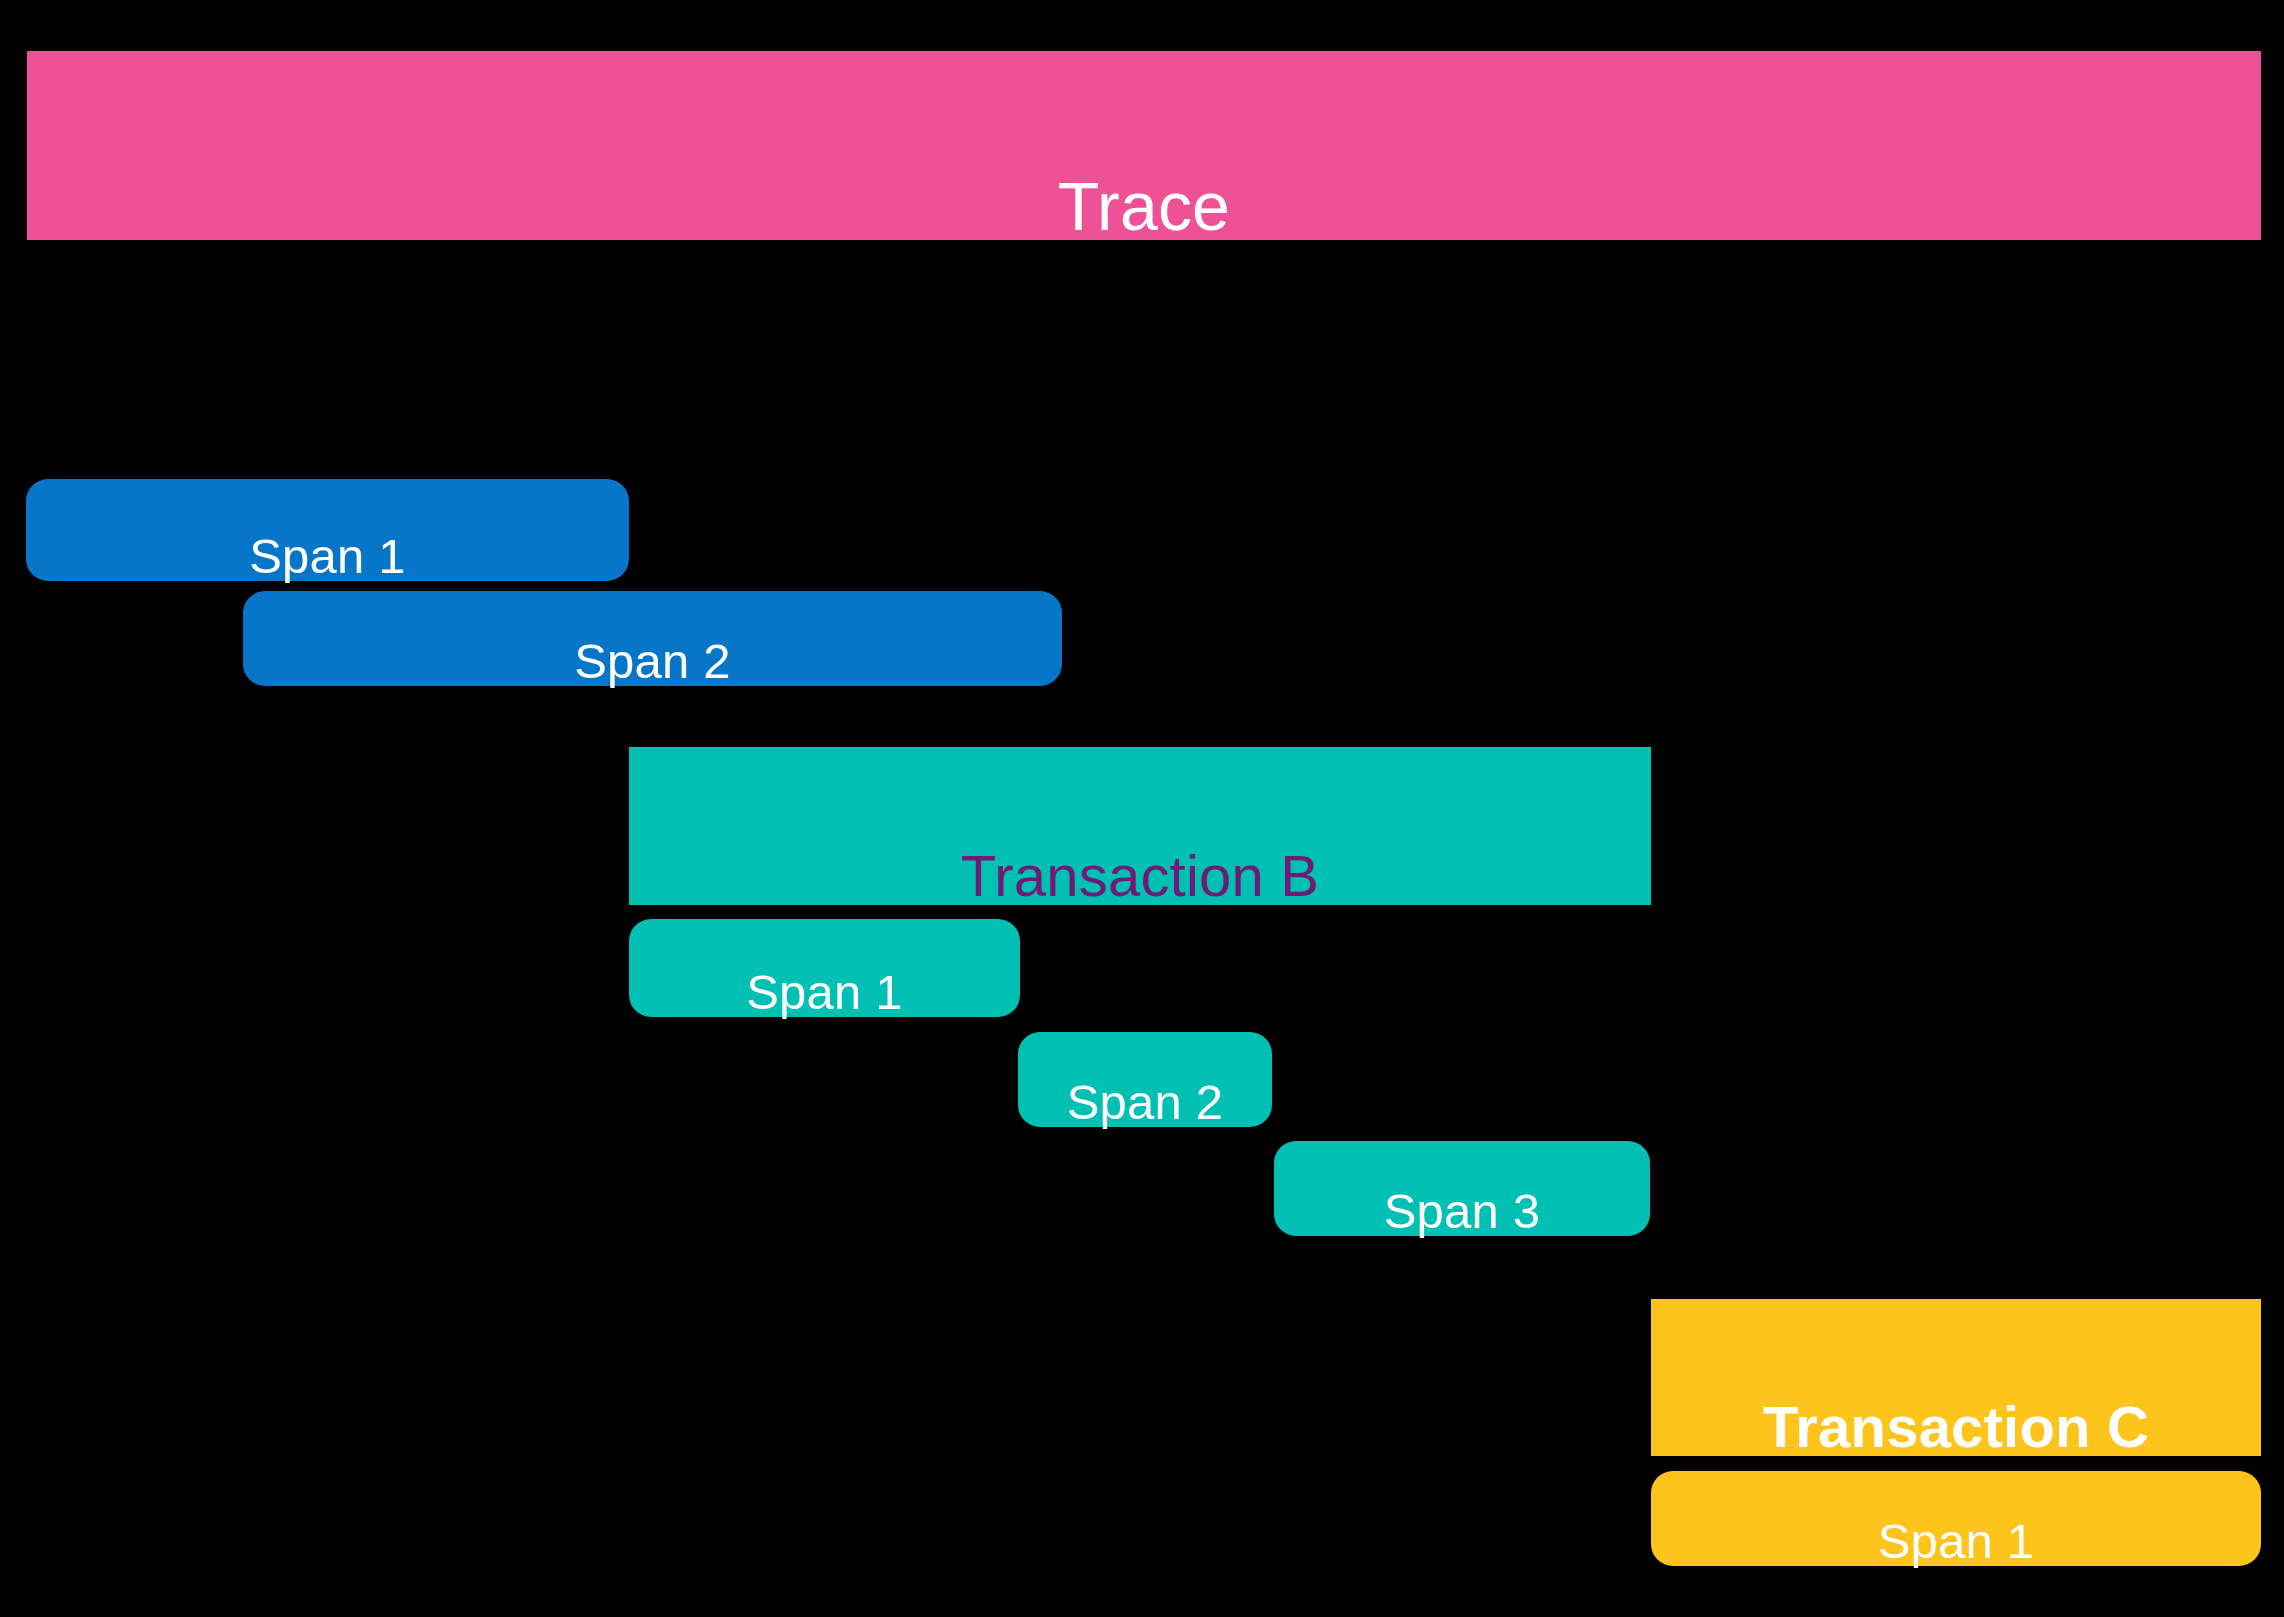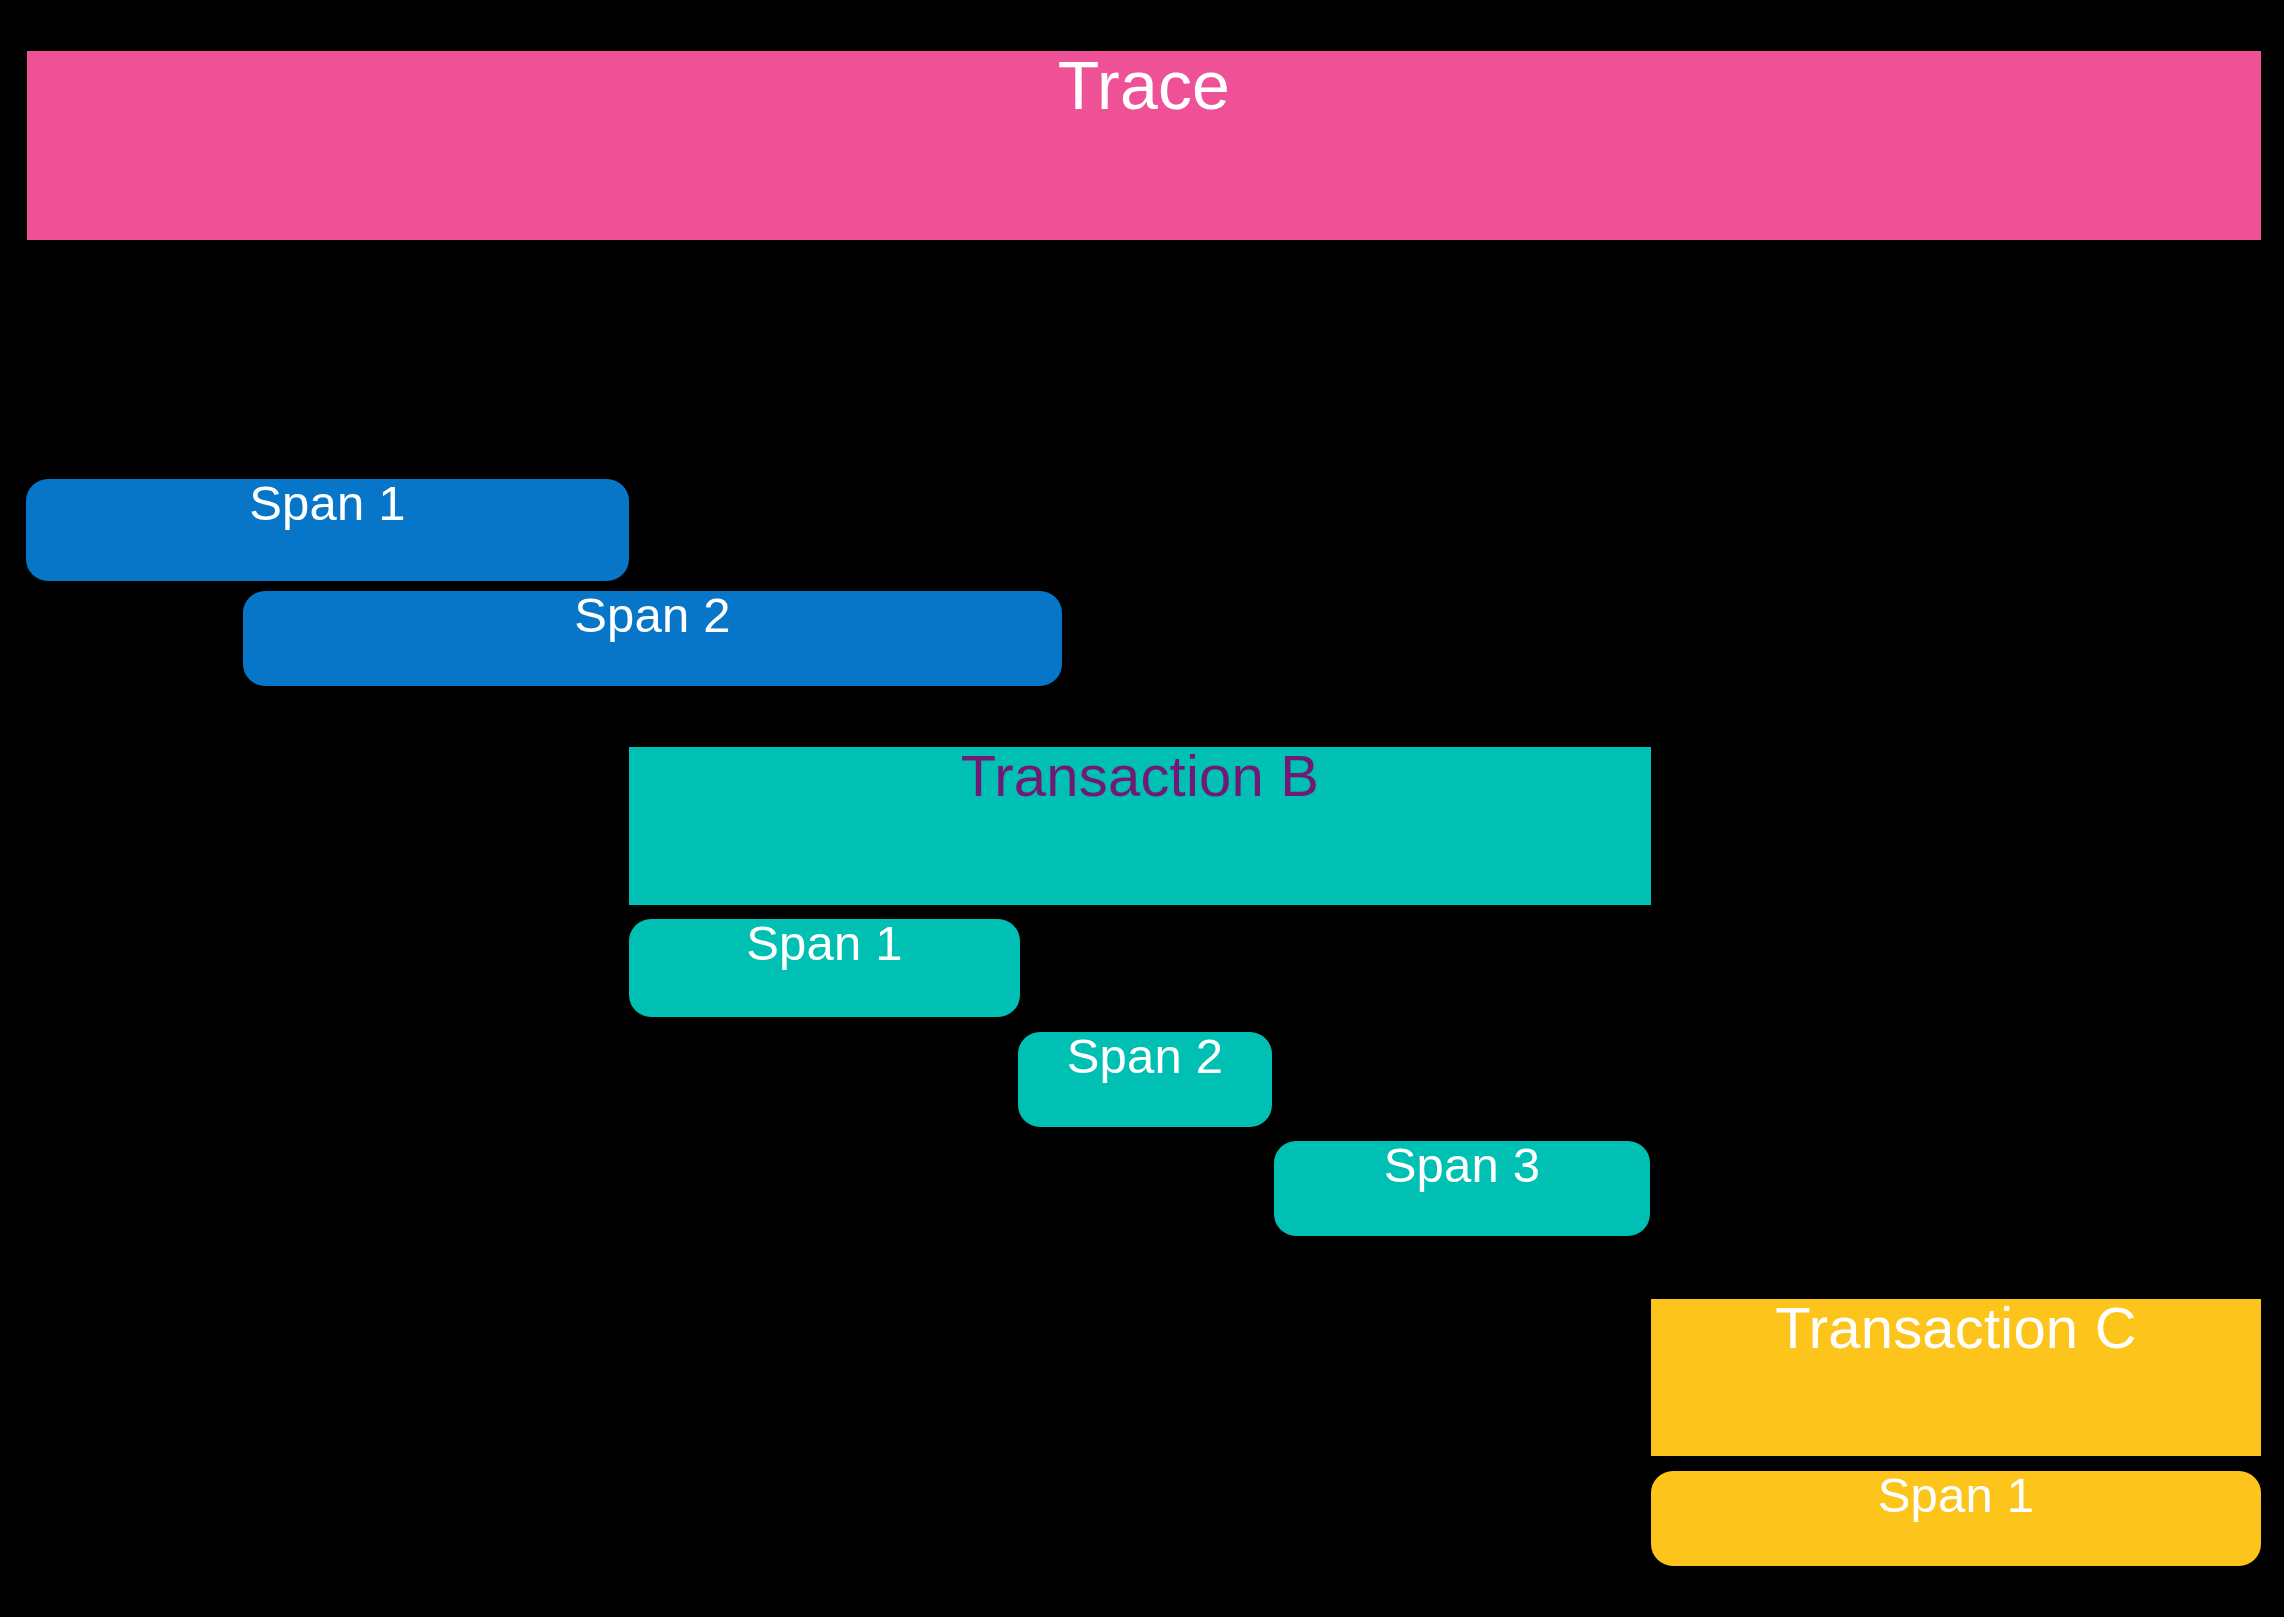--- a/index.html
+++ b/index.html
@@ -15,21 +15,21 @@
     position: relative;
     width: 2284px;
     height: 1618px;
     background: #000000;
     overflow: hidden;
   }
   .bar {
     position: absolute;
     box-sizing: border-box;
     display: flex;
-    align-items: flex-start;
+    align-items: flex-end;
     justify-content: center;
     color: #ffffff;
     font-family: "Liberation Sans", sans-serif;
     font-weight: 400;
     line-height: 1;
     white-space: nowrap;
     letter-spacing: 0.2px;
   }
   .bar-label {
     display: block;
@@ -57,20 +57,20 @@
     </div>
     <div class="bar span-bar" style="left: 629px; top: 919px; width: 391px; height: 98px; background: rgb(0, 191, 179); font-size: 49px;">
       <span class="bar-label" style="color: rgb(255, 255, 255);">Span 1</span>
     </div>
     <div class="bar span-bar" style="left: 1018px; top: 1032px; width: 254px; height: 95px; background: rgb(0, 191, 179); font-size: 49px;">
       <span class="bar-label" style="color: rgb(255, 255, 255);">Span 2</span>
     </div>
     <div class="bar span-bar" style="left: 1274px; top: 1141px; width: 376px; height: 95px; background: rgb(0, 191, 179); font-size: 49px;">
       <span class="bar-label" style="color: rgb(255, 255, 255);">Span 3</span>
     </div>
-    <div class="bar txn-bar" style="left: 1651px; top: 1299px; width: 610px; height: 157px; background: rgb(253, 196, 27); font-size: 58px;">
+    <div class="bar txn-bar" style="left: 1651px; top: 1299px; width: 610px; height: 157px; background: rgb(253, 196, 27); font-size: 58px; font-weight: bold;">
       <span class="bar-label" style="color: rgb(255, 255, 255);">Transaction C</span>
     </div>
     <div class="bar span-bar" style="left: 1651px; top: 1471px; width: 610px; height: 95px; background: rgb(253, 196, 27); font-size: 49px;">
       <span class="bar-label" style="color: rgb(255, 255, 255);">Span 1</span>
     </div>
   </div>
 
 
 </body></html>

